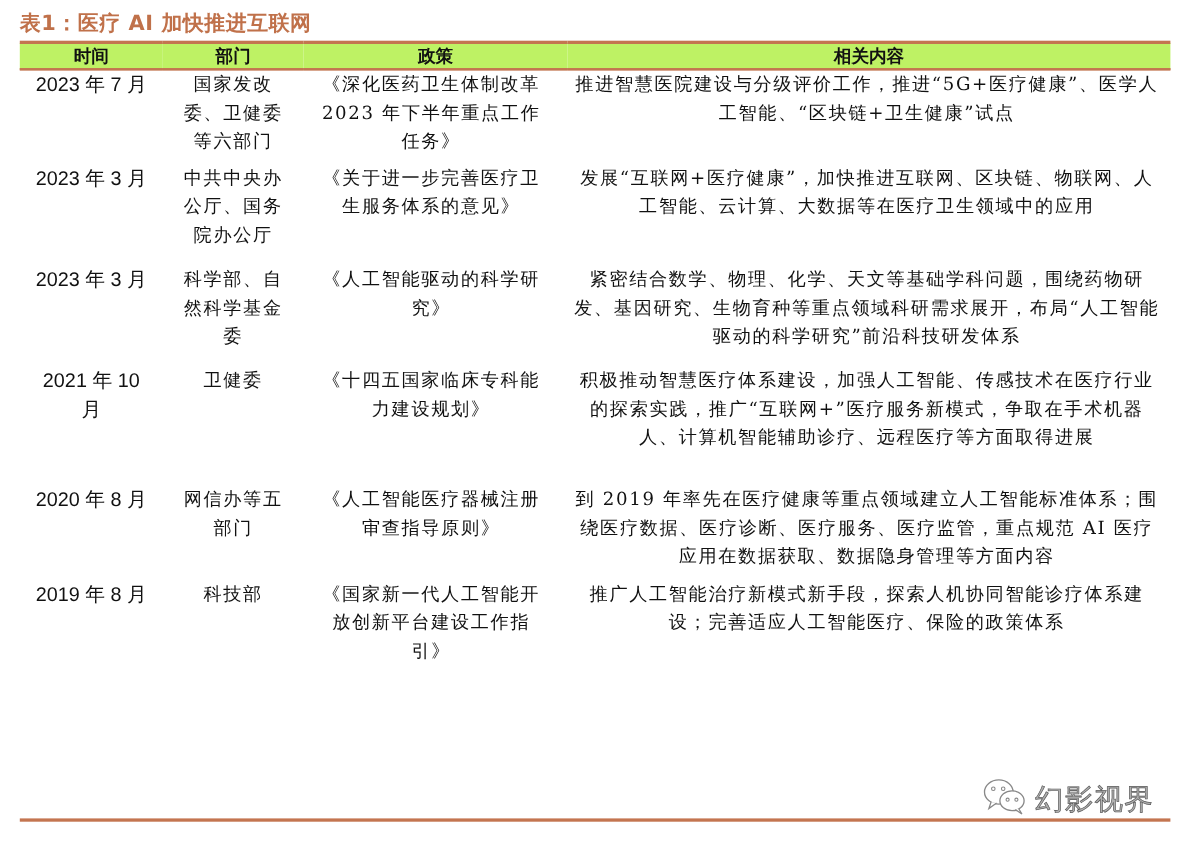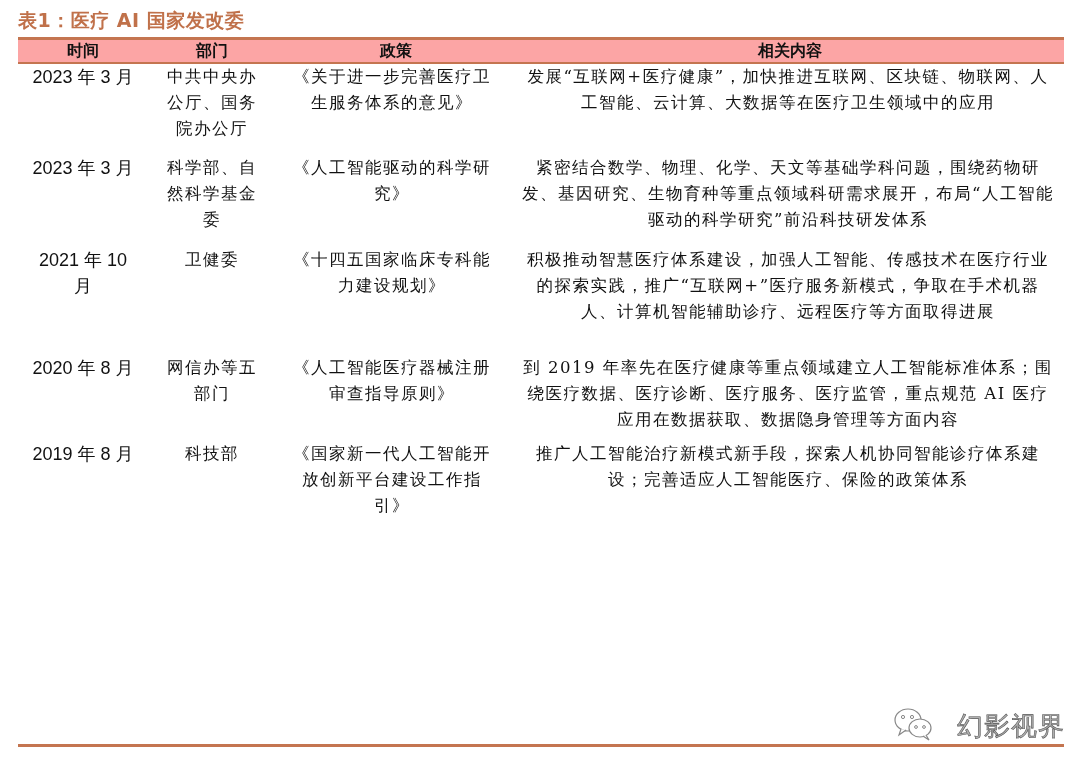--- a/index.html
+++ b/index.html
@@ -30,21 +30,21 @@
       left: 18px;
       top: 37px;
       width: 1046px;
     }
     table {
       border-collapse: collapse;
       width: 1046px;
       table-layout: fixed;
     }
     thead tr {
-      background: #fca5a5;
+      background: #bef264;
       border-top: 3px solid #c47550;
       border-bottom: 2px solid #c47550;
     }
     th {
       font-family: "DejaVu Sans", "Liberation Sans", sans-serif;
       font-weight: bold;
       font-size: 16px;
       height: 22px;
       padding: 0;
       text-align: center;
@@ -77,53 +77,59 @@
       width: 1046px;
       height: 3px;
       background: #c47550;
     }
     .watermark {
       position: absolute;
       left: 893px;
       top: 707px;
       display: flex;
       align-items: center;
-      gap: 22px;
+      gap: 6px;
       color: #9a9a9a;
     }
     .watermark .wm-text {
       font-family: "DejaVu Sans", "Liberation Sans", sans-serif;
       font-size: 26px;
       color: #b0b0b0;
       -webkit-text-stroke: 0.6px #555;
       letter-spacing: 1px;
     }
   </style>
 </head>
 <body>
 
-<div class="title">表1：医疗 AI 国家发改委</div>
+<div class="title">表1：医疗 AI 加快推进互联网</div>
 
 <div class="table-wrap">
   <table>
     <colgroup>
       <col style="width:130px">
       <col style="width:128px">
       <col style="width:240px">
       <col style="width:548px">
     </colgroup>
     <thead>
       <tr>
         <th>时间</th>
         <th>部门</th>
         <th>政策</th>
         <th>相关内容</th>
       </tr>
     </thead>
     <tbody>
+      <tr style="height:86px">
+        <td class="time">2023 年 7 月</td>
+        <td class="dept">国家发改委、卫健委等六部门</td>
+        <td class="policy">《深化医药卫生体制改革 2023 年下半年重点工作任务》</td>
+        <td class="content">推进智慧医院建设与分级评价工作，推进“5G+医疗健康”、医学人工智能、“区块链+卫生健康”试点</td>
+      </tr>
       <tr style="height:92px">
         <td class="time">2023 年 3 月</td>
         <td class="dept">中共中央办公厅、国务院办公厅</td>
         <td class="policy">《关于进一步完善医疗卫生服务体系的意见》</td>
         <td class="content">发展“互联网+医疗健康”，加快推进互联网、区块链、物联网、人工智能、云计算、大数据等在医疗卫生领域中的应用</td>
       </tr>
       <tr style="height:92px">
         <td class="time">2023 年 3 月</td>
         <td class="dept">科学部、自然科学基金委</td>
         <td class="policy">《人工智能驱动的科学研究》</td>

